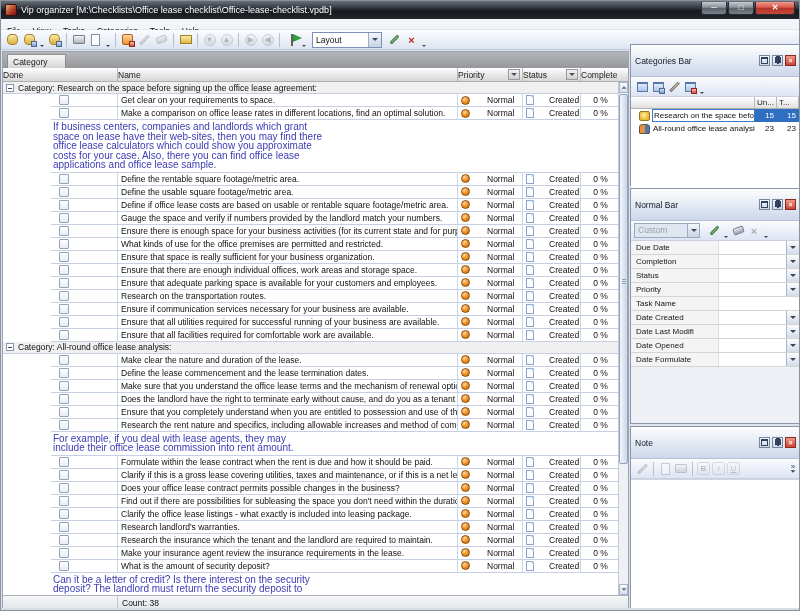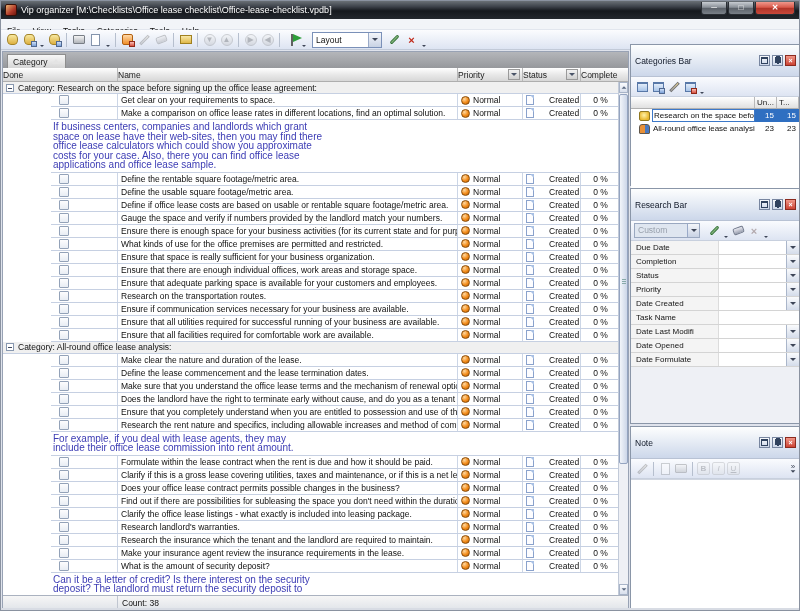--- a/index.html
+++ b/index.html
@@ -66,21 +66,21 @@
   #grid-body{height:513px;overflow:hidden;background:#fff;}
 
   .cat-row{height:12px;background:#f0f0f0;border-bottom:1px solid #c6d0e2;display:flex;align-items:center;font-size:8.5px;color:#101010;}
   .expand{width:8px;height:8px;margin:0 4px 0 3px;border:1px solid #8898b0;background:#fff;position:relative;flex:0 0 auto;}
   .expand::after{content:"";position:absolute;left:1px;top:3px;width:4px;height:1px;background:#404a60;}
   .task-row{height:13px;display:flex;margin-left:48px;border-bottom:1px solid #c6d0e2;font-size:8.5px;color:#101010;}
   .task-row>div{border-right:1px solid #ccd6e6;height:100%;display:flex;align-items:center;overflow:hidden;}
   .cell-done{width:67px;}
   .checkbox{width:10px;height:10px;margin-left:8px;border:1px solid #93a2b8;background:linear-gradient(#fdfdfe,#e8edf4);border-radius:1px;}
   .cell-name{width:340px;padding-left:3px;white-space:nowrap;}
-  .cell-pri{width:65px;padding-left:3px;gap:3px;}
+  .cell-pri{width:65px;padding-left:3px;gap:17px;}
   .pri-ball{width:9px;height:9px;border-radius:50%;background:radial-gradient(circle at 35% 30%,#ffd9a0,#f28a18 55%,#b35c06);border:1px solid #8a4c08;flex:0 0 auto;}
   .cell-status{width:58px;padding-left:3px;gap:15px;}
   .doc{width:8px;height:10px;background:#fdfdff;border:1px solid #8aa2cc;position:relative;flex:0 0 auto;}
   .doc::after{content:"";position:absolute;right:-1px;top:-1px;width:0;height:0;border-left:4px solid transparent;border-top:4px solid #a8c0e4;}
   .cell-comp{width:39px;border-right:none !important;justify-content:center;}
   .note-row{margin-left:48px;border-bottom:1px solid #c6d0e2;padding:2px 0 2px 2px;background:#fff;}
   .note-line{font-size:10px;line-height:9.5px;color:#3c3cb4;white-space:nowrap;}
 
   #grid-footer{height:14px;background:linear-gradient(#f6f6f6,#e2e5ea);border-top:1px solid #aab2c0;display:flex;font-size:8.5px;color:#101010;}
   #grid-footer .f-left{width:115px;border-right:1px solid #c0c6d0;}
@@ -808,21 +808,21 @@
           <div class="ci-icon people"></div>
           <div class="ci-name">All-round office lease analysis:</div>
           <div class="ci-num">23</div>
           <div class="ci-num">23</div>
         </div>
       </div>
   </div>
 
   <div class="panel" style="top:144px;height:236px;">
     <div class="p-title">
-      <span>Research Bar</span>
+      <span>Normal Bar</span>
       <div class="p-btns">
         <div class="p-btn rest"></div>
         <div class="p-btn pin"></div>
         <div class="p-btn close">×</div>
       </div>
     </div>
     <div class="p-toolbar">
       <div class="f-combo">
         <div class="val">Custom</div>
         <div class="btn">
@@ -864,29 +864,29 @@
           </div>
         </div>
         <div class="filter-row">
           <div class="fr-label">Priority</div>
           <div class="fr-value"></div>
           <div class="fr-drop">
             <div class="caret"></div>
           </div>
         </div>
         <div class="filter-row">
+          <div class="fr-label">Task Name</div>
+          <div class="fr-value"></div>
+        </div>
+        <div class="filter-row">
           <div class="fr-label">Date Created</div>
           <div class="fr-value"></div>
           <div class="fr-drop">
             <div class="caret"></div>
           </div>
-        </div>
-        <div class="filter-row">
-          <div class="fr-label">Task Name</div>
-          <div class="fr-value"></div>
         </div>
         <div class="filter-row">
           <div class="fr-label">Date Last Modifi</div>
           <div class="fr-value"></div>
           <div class="fr-drop">
             <div class="caret"></div>
           </div>
         </div>
         <div class="filter-row">
           <div class="fr-label">Date Opened</div>

